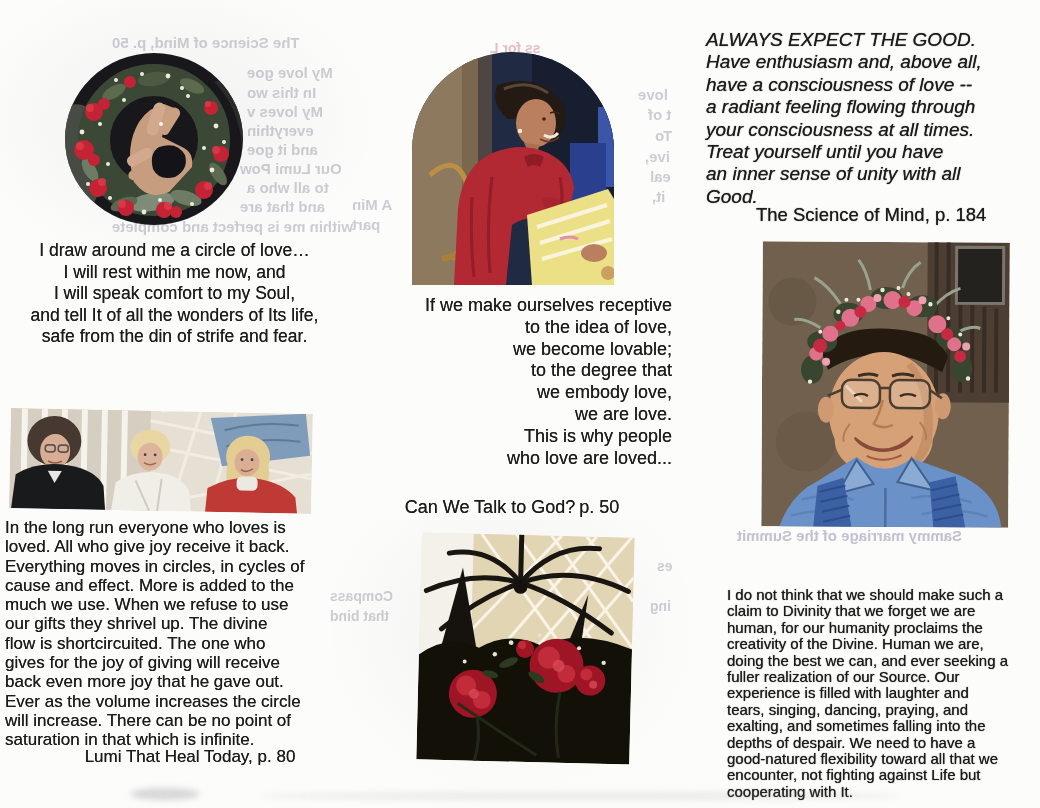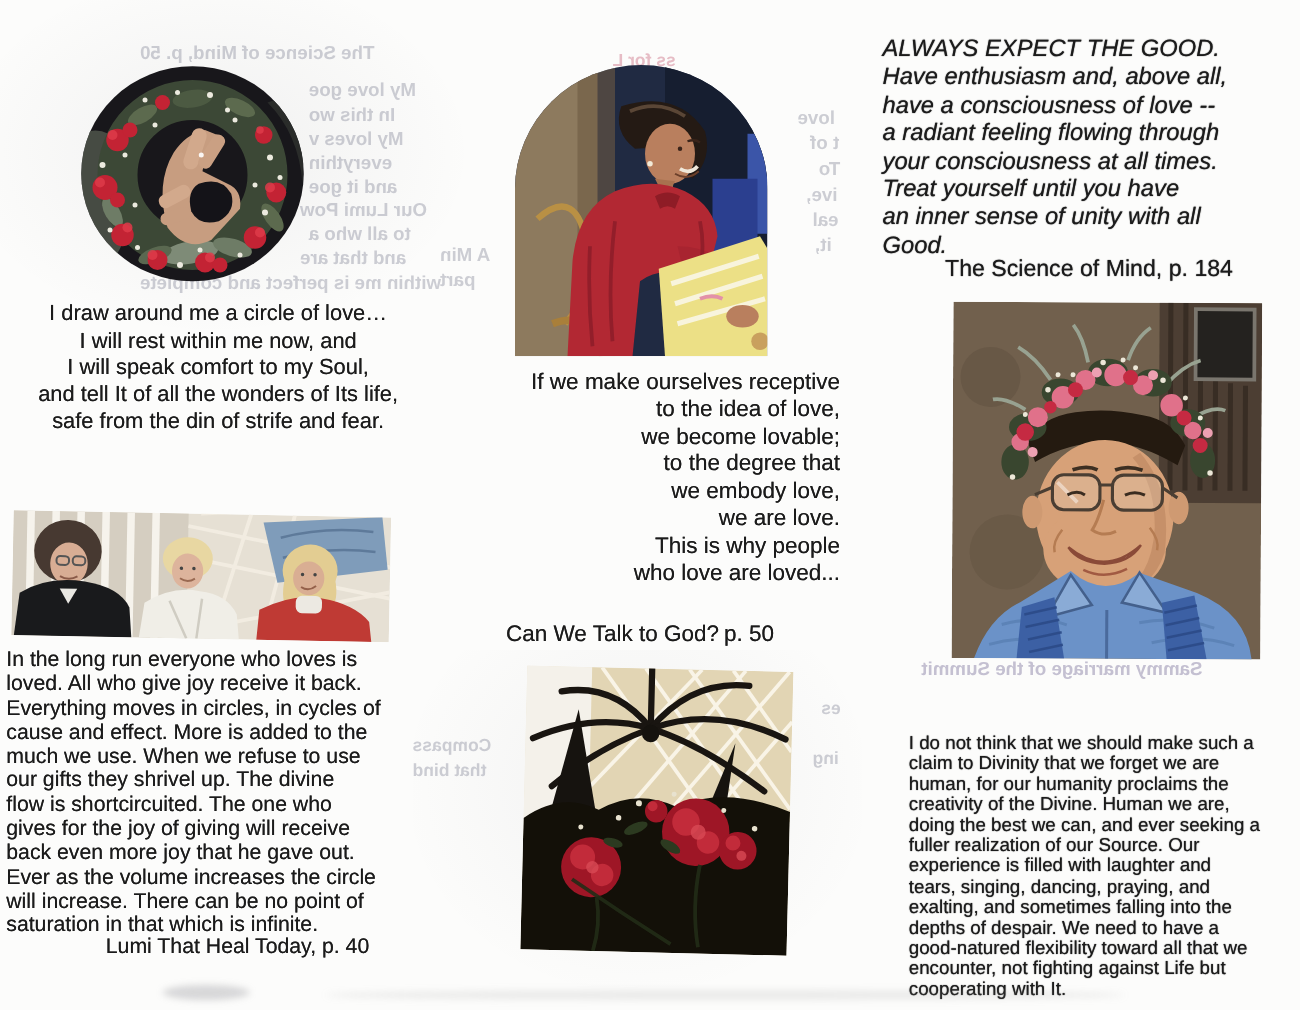--- a/index.html
+++ b/index.html
@@ -212,21 +212,21 @@
 cause and effect.  More is added to the
 much we use.  When we refuse to use
 our gifts they shrivel up.  The divine
 flow is shortcircuited.  The one who
 gives for the joy of giving will receive
 back even more joy that he gave out.
 Ever as the volume increases the circle
 will increase.  There can be no point of
 saturation in that which is infinite.</div>
   <div class="abs ink left-attr2">
-    <span class="it">Lumi That Heal Today</span><span class="attr-pg">, p. 40</span>
+    <span class="it">Lumi That Heal Today</span><span class="attr-pg">, p. 80</span>
   </div>
 
   <svg class="abs photo ph-arch" width="202" height="238" viewBox="0 0 202 238">
     <defs>
         <clipPath id="ca">
           <path d="M0,238 V104 A101 99 0 0 1 202,104 V238 Z"></path>
         </clipPath>
       </defs>
     <g clip-path="url(#ca)">
       <rect width="202" height="238" fill="#202a42"></rect>

